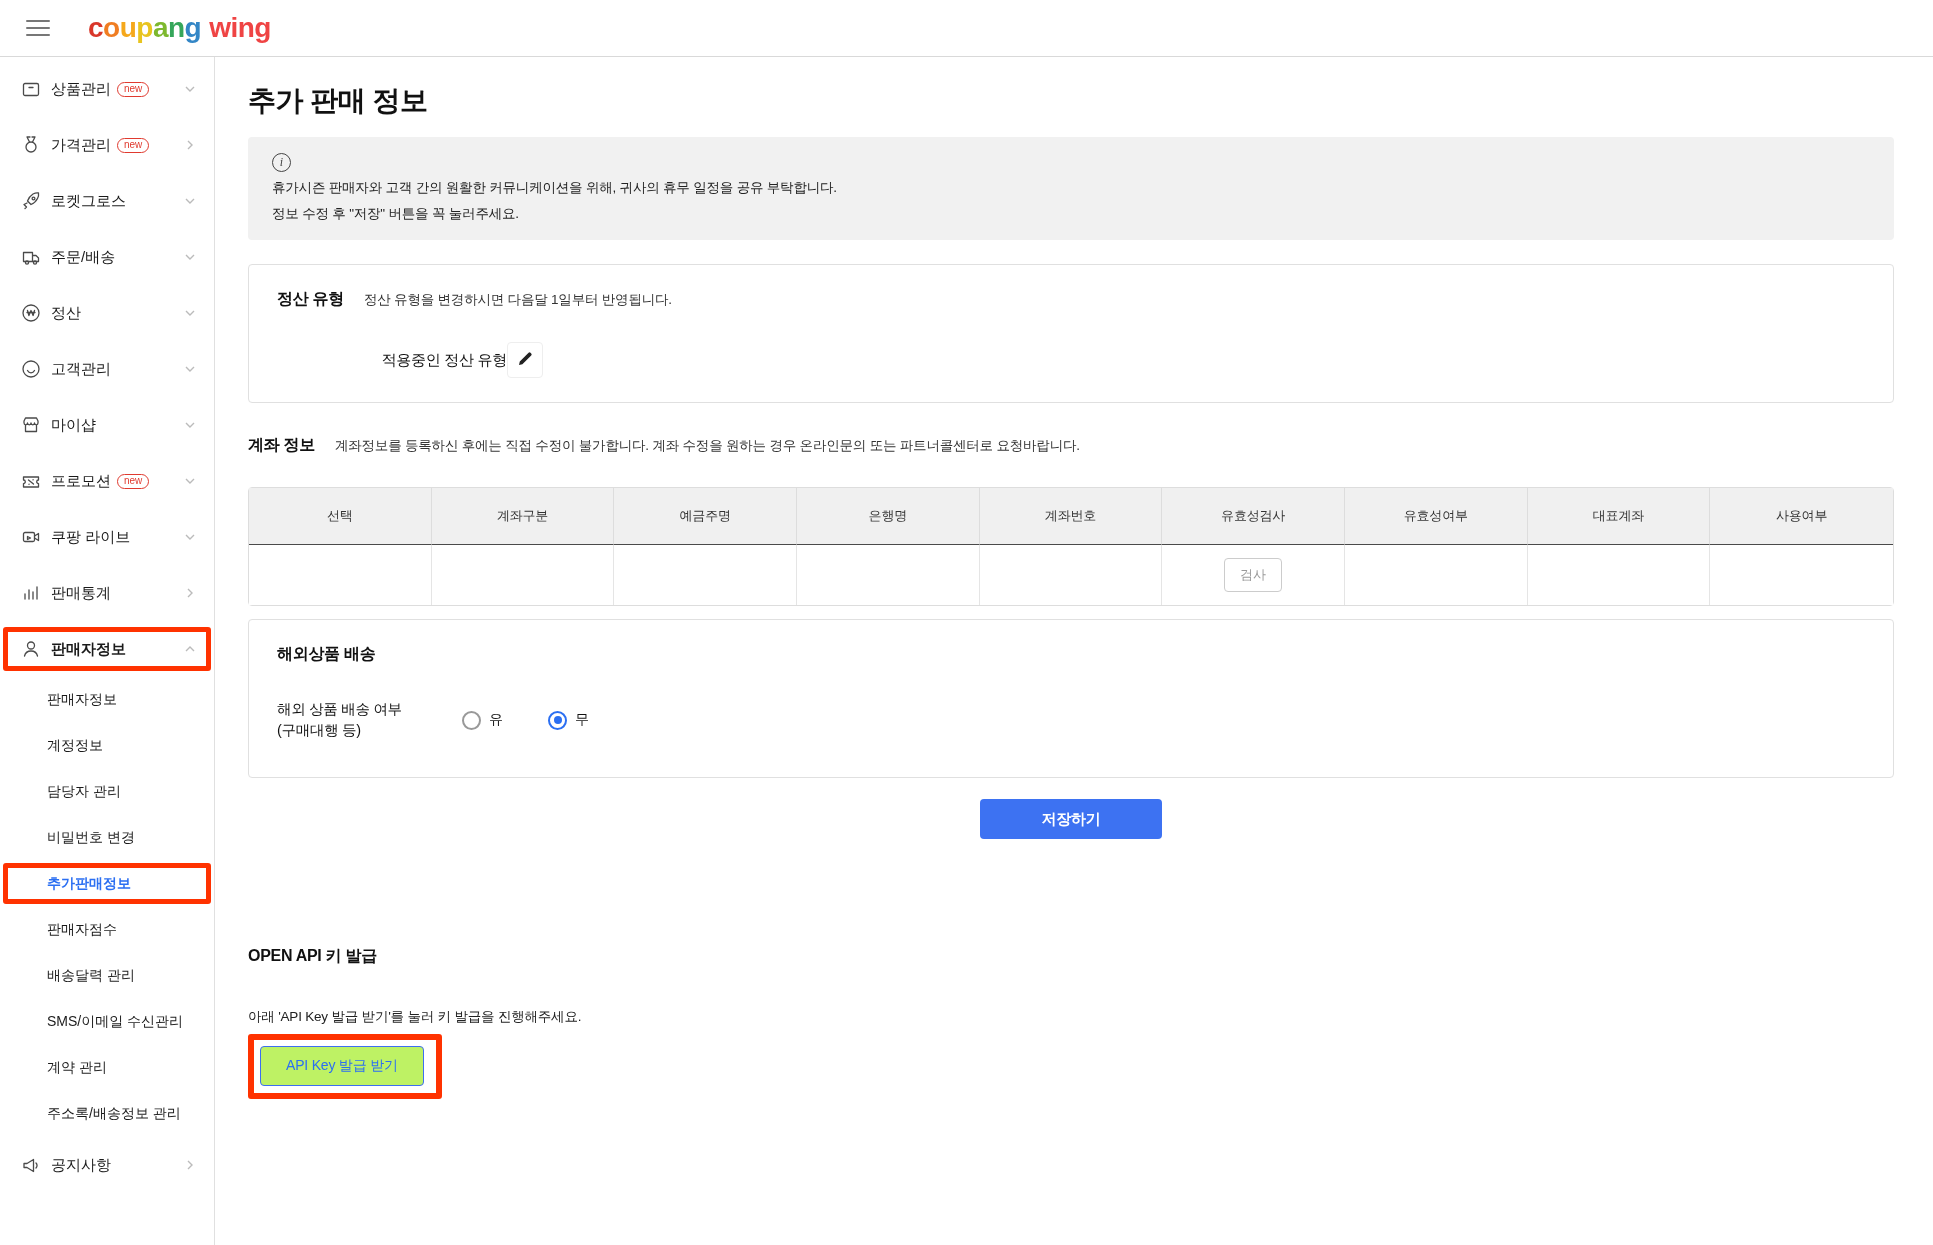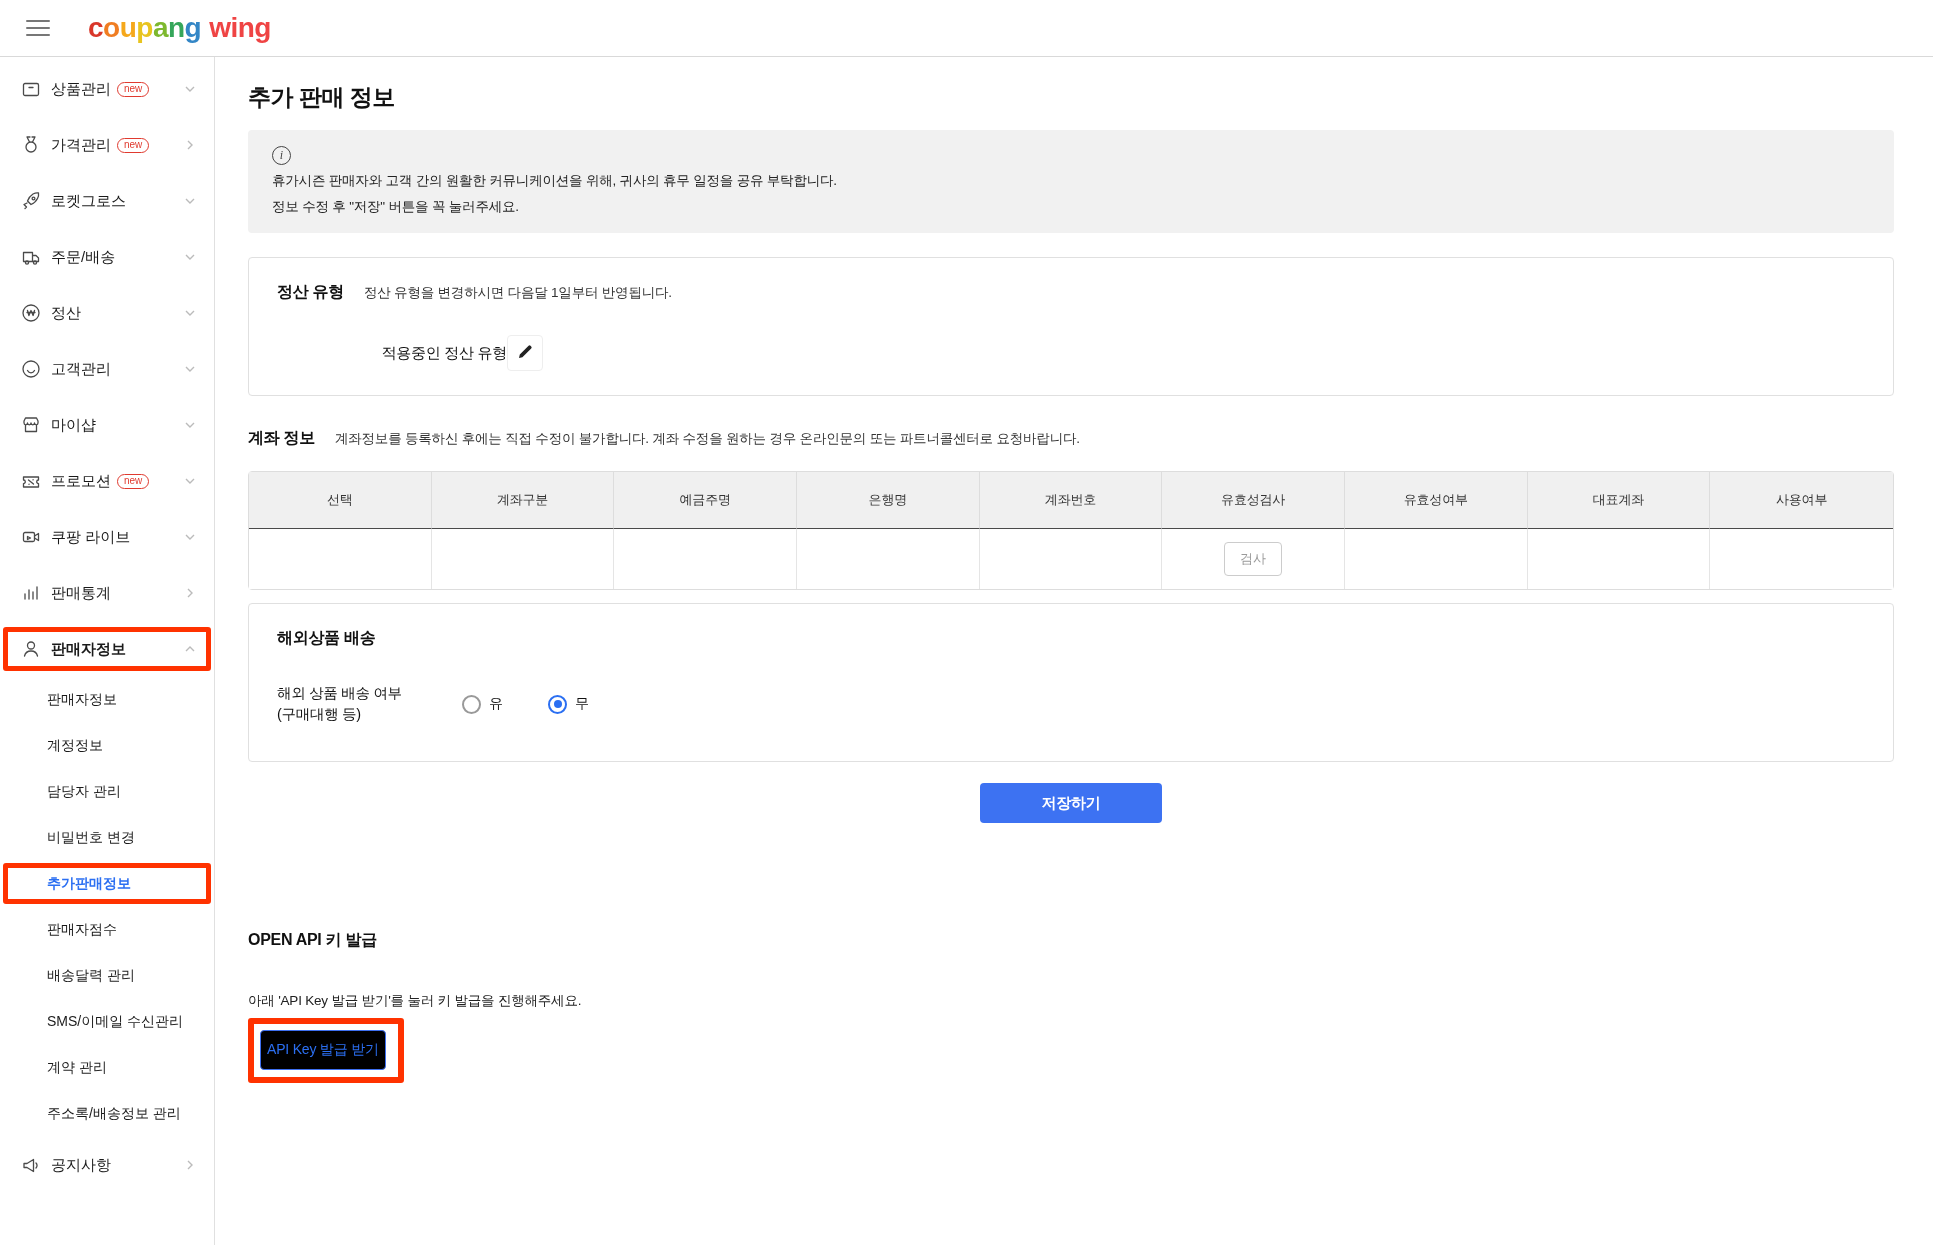--- a/index.html
+++ b/index.html
@@ -26,37 +26,37 @@
   .badge-new { margin-left:6px; font-size:10px; color:#e03a2f; border:1px solid #e03a2f; border-radius:999px; padding:1px 6px 2px; line-height:1; }
   .chev { margin-left:auto; width:12px; height:12px; flex-shrink:0; }
   .chev svg { display:block; }
   .submenu-item { height:46px; display:flex; align-items:center; padding-left:47px; font-size:14px; color:#1a1a1a; cursor:pointer; position:relative; }
   .submenu-item.active { color:#2b6ff2; font-weight:bold; }
   .red-box { position:absolute; left:3px; right:3px; border:5px solid #ff3200; border-radius:3px; pointer-events:none; }
   .nav-item .red-box { top:6px; bottom:6px; }
   .submenu-item .red-box { top:2px; bottom:3px; }
 
   
-  .page-title { margin-top:25px; font-size:23px; font-weight:bold; letter-spacing:-0.5px; }
+  .page-title { margin-top:25px; font-size:28px; font-weight:bold; letter-spacing:-0.5px; }
   .notice { margin-top:17px; background:#f1f1f1; border-radius:4px; padding:15px 24px 16px; }
   .info-ic { width:19px; height:19px; border:1.4px solid #444; border-radius:50%; display:inline-flex; align-items:center; justify-content:center; font-size:12px; color:#444; font-family:"Liberation Serif",serif; font-style:italic; }
   .notice p { font-size:13.5px; color:#222; line-height:21px; margin-top:5px; letter-spacing:-0.2px; }
 
   .card { border:1px solid #e0e0e0; border-radius:4px; padding:24px 28px; margin-top:24px; background:#fff; }
   .card-head { display:flex; align-items:baseline; }
   .card-title { font-size:16px; font-weight:bold; letter-spacing:-0.3px; }
   .card-desc { font-size:13.5px; color:#333; margin-left:20px; letter-spacing:-0.2px; }
 
   .settle-row { margin-top:32px; display:flex; align-items:center;text-align:right; }
   .settle-label { font-size:15px; letter-spacing:-0.3px; width:230px; }
   .edit-btn { width:36px; height:36px; border:1px solid #eee; border-radius:4px; background:#fff; display:flex; align-items:center; justify-content:center; cursor:pointer; }
 
   .section-head { margin-top:32px; display:flex; align-items:baseline; }
 
-  table.acct { margin-top:22px; width:100%; border-collapse:separate; border-spacing:0; border:1px solid #ddd; border-radius:4px; table-layout:fixed; }
+  table.acct { margin-top:31px; width:100%; border-collapse:separate; border-spacing:0; border:1px solid #ddd; border-radius:4px; table-layout:fixed; }
   table.acct th { background:#f0f0f0; height:57px; font-size:13px; font-weight:normal; color:#333; border-right:1px solid #ddd; border-bottom:1px solid #4a4a4a; text-align:center; letter-spacing:-0.2px; }
   table.acct th:last-child, table.acct td:last-child { border-right:none; }
   table.acct td { height:60px; border-right:1px solid #e5e5e5; text-align:center; background:#fff; }
   .check-btn { border:1px solid #ccc; background:#fff; color:#9a9a9a; font-size:13px; border-radius:4px; padding:7px 15px; cursor:pointer; }
 
   .form-row { margin-top:34px; display:flex; align-items:center; }
   .form-label { width:185px; font-size:14.5px; line-height:21px; letter-spacing:-0.3px; }
   .radio-group { display:flex; align-items:center; gap:45px; }
   .radio-opt { display:flex; align-items:center; gap:8px; font-size:14px; cursor:pointer; }
   .radio { width:19px; height:19px; border-radius:50%; border:2px solid #999; background:#fff; position:relative; }
@@ -65,21 +65,21 @@
 
   .time-input { width:182px; height:34px; border:1px solid #ccc; border-radius:4px; font-size:14px; padding:0 10px; font-family:inherit; }
   .tilde { margin:0 9px; font-size:14px; color:#333; }
 
   .save-wrap { margin-top:21px; display:flex; justify-content:center; }
   .save-btn { width:182px; height:40px; background:#3d72f2; color:#fff; border:none; border-radius:4px; font-size:15px; font-weight:bold; letter-spacing:-0.3px; cursor:pointer; }
 
   .api-title { margin-top:107px; font-size:16px; font-weight:bold; letter-spacing:-0.3px; }
   .api-desc { margin-top:41px; font-size:13.5px; color:#222; letter-spacing:-0.2px; }
   .api-btn-box { margin-top:8px; display:inline-block; border:6px solid #ff3200; border-radius:3px; padding:6px 12px 7px 6px; }
-  .api-btn { background:#000000; border:1px solid #3d6ff0; color:#2b6ff2; font-size:14px; border-radius:4px; padding:10px 6px; cursor:pointer; letter-spacing:-0.2px; }
+  .api-btn { background:#bef264; border:1px solid #3d6ff0; color:#2b6ff2; font-size:14px; border-radius:4px; padding:10px 25px; cursor:pointer; letter-spacing:-0.2px; }
 
   .ic svg { stroke:#4a4a4a; fill:none; stroke-width:1.3; stroke-linecap:round; stroke-linejoin:round; }
 </style>
 </head>
 <body>
 
 <div class="header">
   <div class="hamburger">
       <span></span>
       <span></span>

